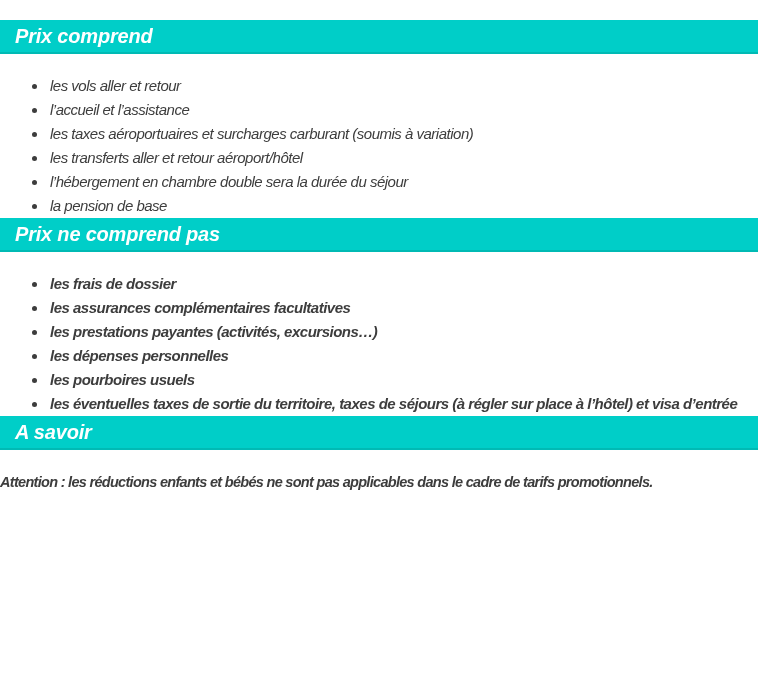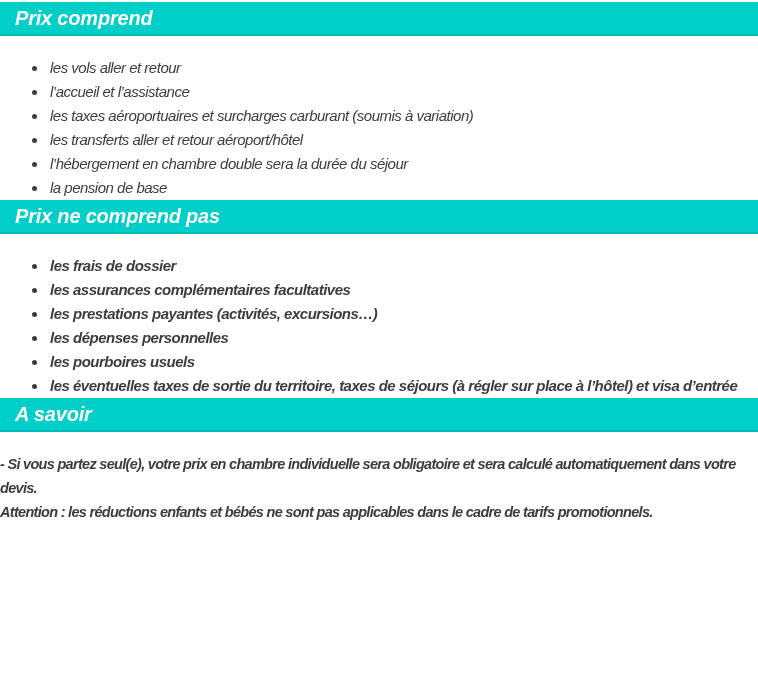--- a/index.html
+++ b/index.html
@@ -7,21 +7,21 @@
       padding: 0;
       background: #ffffff;
     }
     body {
       width: 758px;
       height: 683px;
       overflow: hidden;
       font-family: "Liberation Sans", sans-serif;
     }
     .page {
-      padding-top: 2px;
+      padding-top: 20px;
       width: 758px;
       box-sizing: border-box;
     }
     .section-header {
       background: #00cec8;
       color: #ffffff;
       font-size: 20px;
       font-weight: bold;
       font-style: italic;
       height: 34px;
@@ -88,18 +88,17 @@
       <li>les prestations payantes (activités, excursions…)</li>
       <li>les dépenses personnelles</li>
       <li>les pourboires usuels</li>
       <li>les éventuelles taxes de sortie du territoire, taxes de séjours (à régler sur place à l’hôtel) et visa d’entrée</li>
     </ul>
   </section>
 
   <section>
     <h2 class="section-header">A savoir</h2>
     <div class="notes condensed">
-      <p>- Si vous partez seul(e), votre prix en chambre individuelle sera obligatoire et sera calculé automatiquement dans votre devis.</p>
       <p>Attention : les réductions enfants et bébés ne sont pas applicables dans le cadre de tarifs promotionnels.</p>
     </div>
   </section>
 
 </div>
 
 </body></html>

